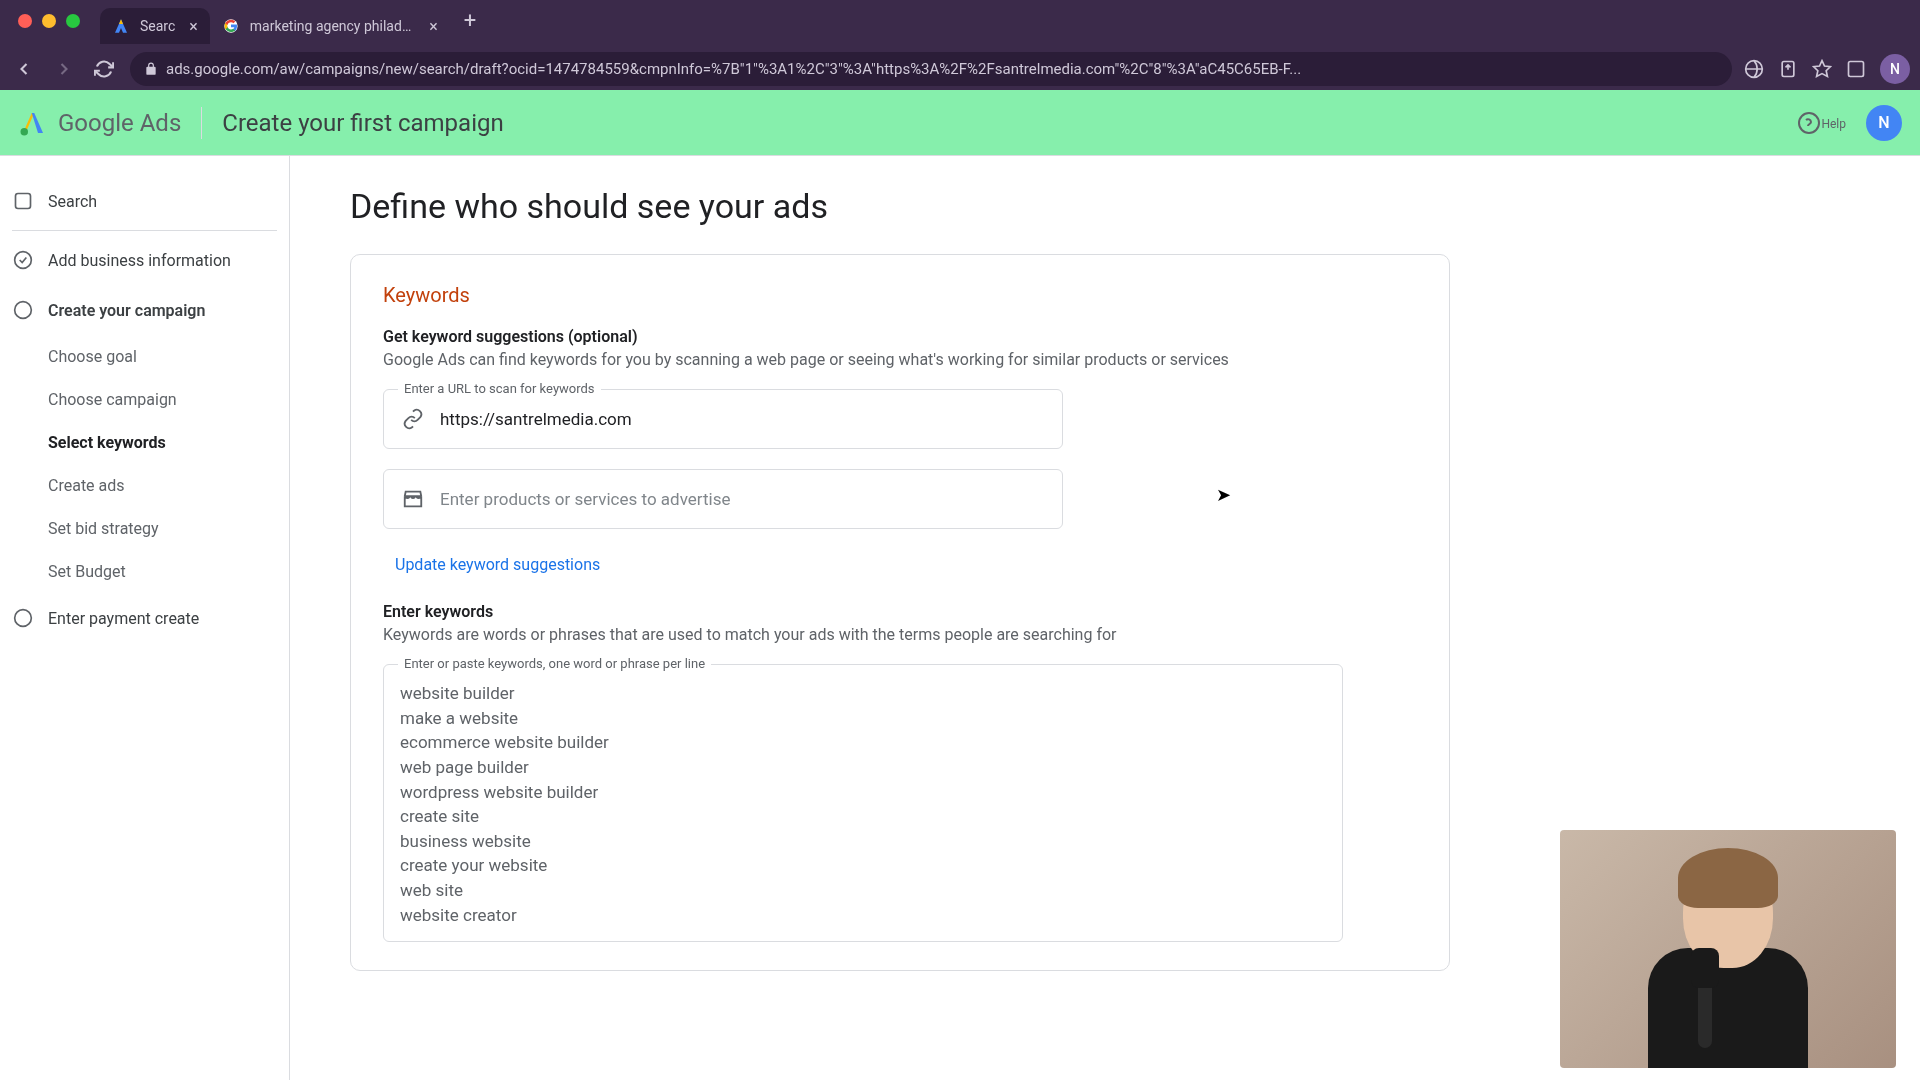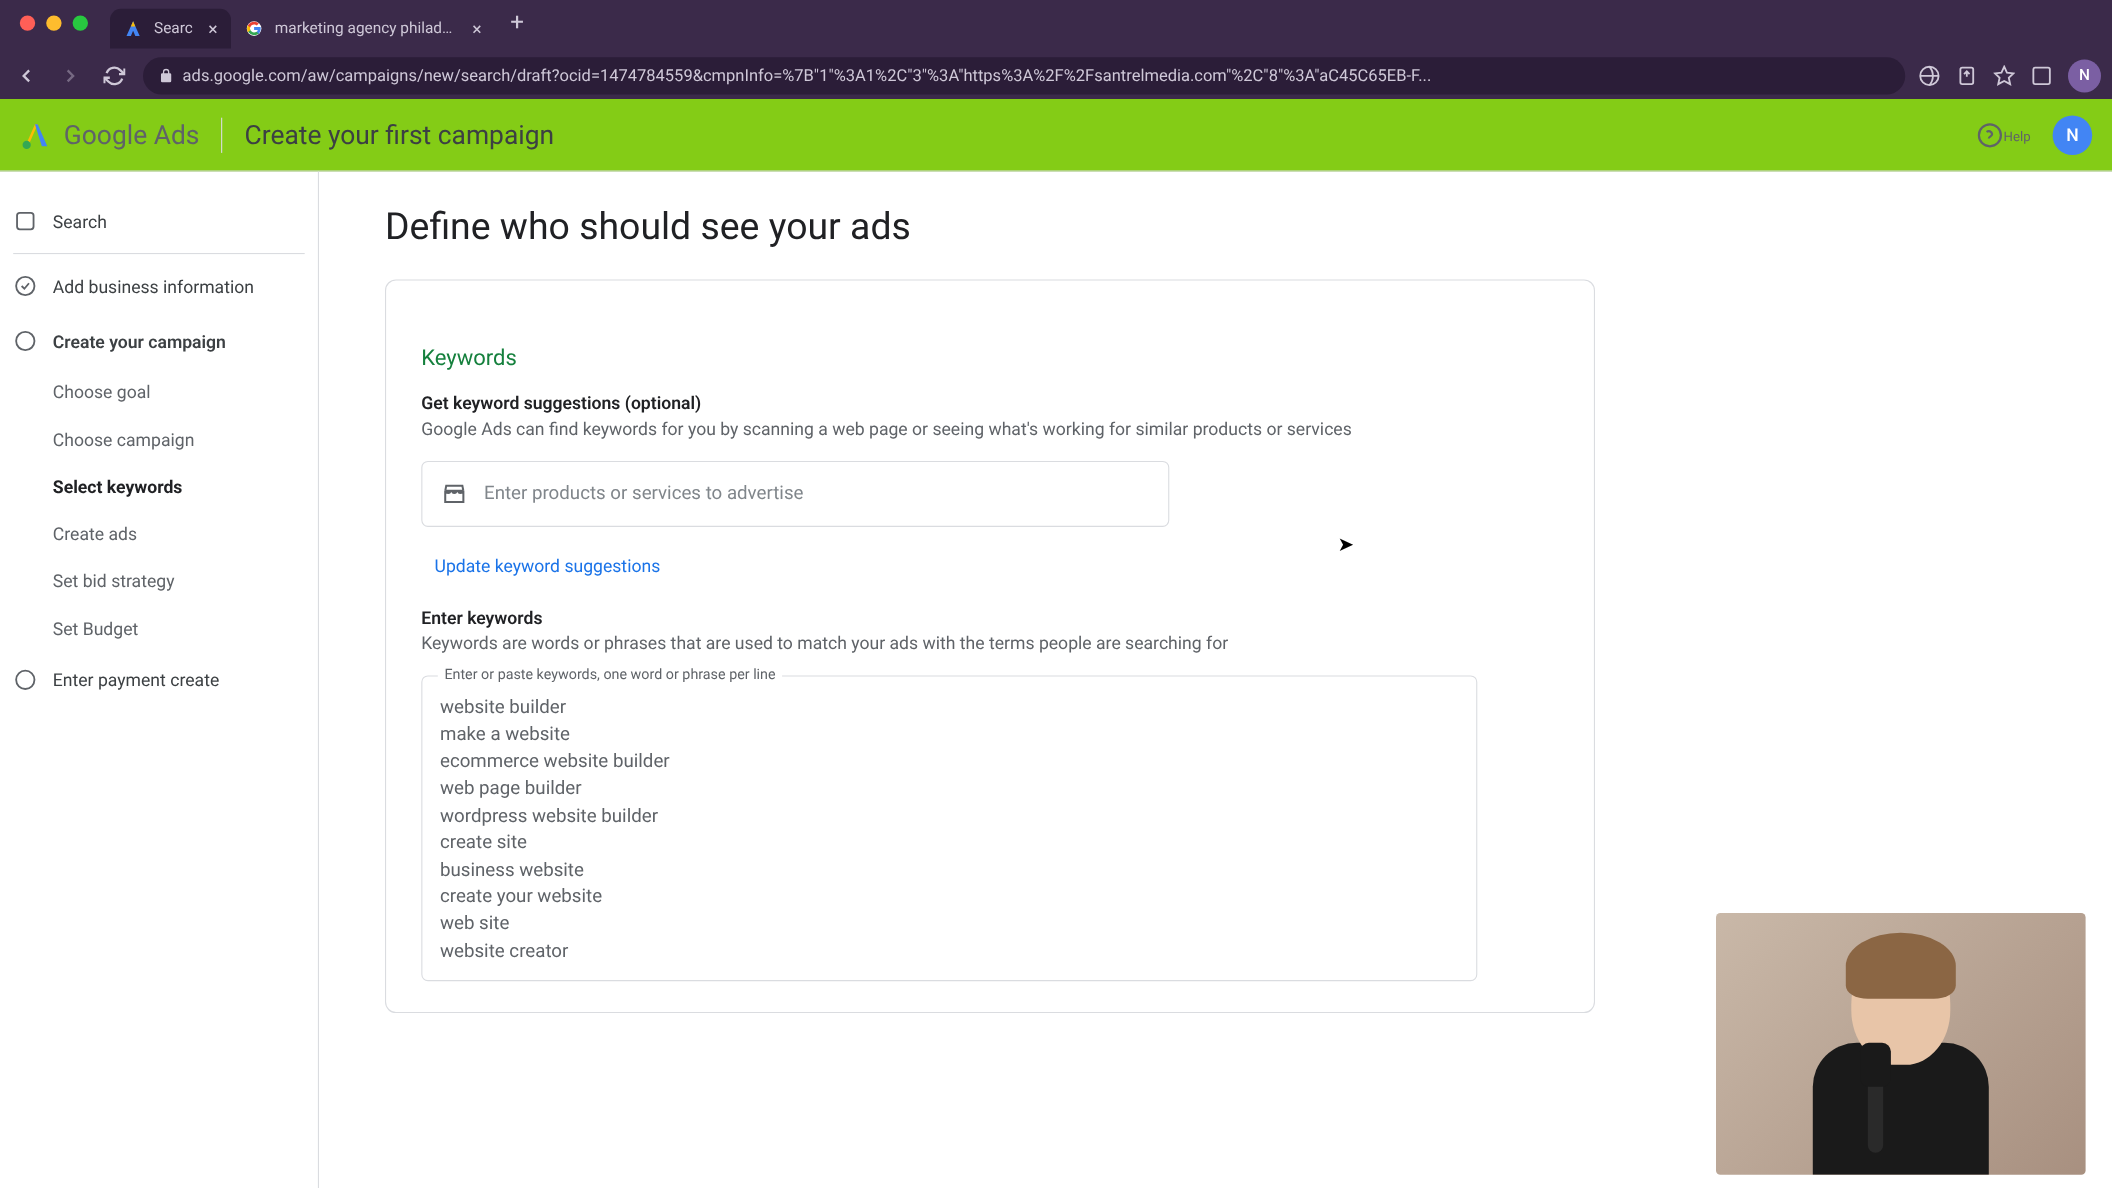--- a/index.html
+++ b/index.html
@@ -23,21 +23,21 @@
     
     .addr-row { display: flex; align-items: center; height: 42px; padding: 0 10px; gap: 12px; }
     .nav-btn { width: 28px; height: 28px; display: flex; align-items: center; justify-content: center; color: #cfc8d8; cursor: pointer; }
     .nav-btn.disabled { opacity: 0.4; }
     .addr-bar { flex: 1; background: #2b1d38; height: 34px; border-radius: 20px; display: flex; align-items: center; padding: 16px 14px; color: #cfc8d8; font-size: 15px; overflow: hidden; white-space: nowrap; text-align: right; }
     .addr-lock { margin-right: 8px; }
     .addr-actions { display: flex; gap: 14px; align-items: center; color: #cfc8d8; }
     .profile-chip { width: 30px; height: 30px; border-radius: 50%; background: #7b5fa3; color: #fff; display: flex; align-items: center; justify-content: center; font-size: 14px; font-weight: 500; }
     
     
-    .app-header { height: 66px; border-bottom: 1px solid #dadce0; display: flex; align-items: center; padding: 0 18px; justify-content: space-between; background: #84cc16; }
+    .app-header { height: 66px; border-bottom: 1px solid #dadce0; display: flex; align-items: center; padding: 0 18px; justify-content: space-between; background: #86efac; }
     .app-header-left { display: flex; align-items: center; gap: 20px; }
     .gads-logo { display: flex; align-items: center; gap: 10px; }
     .gads-logo-text { font-size: 24px; color: #5f6368; font-weight: 400; }
     .header-divider { width: 1px; height: 32px; background: #dadce0; }
     .page-title { font-size: 24px; color: #3c4043; font-weight: 400; }
     .help-btn { display: flex; flex-direction: row; align-items: center; cursor: pointer; color: #5f6368; }
     .help-btn-label { font-size: 12px; margin-top: 2px; }
     .header-right { display: flex; align-items: center; gap: 20px; }
     .header-avatar { width: 36px; height: 36px; border-radius: 50%; background: #4285f4; color: #fff; display: flex; align-items: center; justify-content: center; font-size: 16px; font-weight: 500; }
     
@@ -49,21 +49,21 @@
     .side-item.done .side-icon { color: #1a73e8; }
     .side-item.current { font-weight: 600; }
     .side-divider { height: 1px; background: #dadce0; margin: 4px 12px; }
     .side-sub { padding: 12px 12px 12px 48px; color: #5f6368; font-size: 16px; cursor: pointer; }
     .side-sub.active { font-weight: 700; color: #202124; }
     
     
     .main { flex: 1; padding: 30px 60px; overflow-y: auto; }
     .main-title { font-size: 34px; color: #202124; font-weight: 400; margin-bottom: 28px; }
     .card { border: 1px solid #dadce0; border-radius: 10px; padding: 28px 32px; max-width: 1100px; }
-    .card-section-title { font-size: 20px; color: #15803d; margin-bottom: 20px; margin-top: 30px; }
+    .card-section-title { font-size: 20px; color: #c2410c; margin-bottom: 20px; }
     .subsection-title { font-size: 16px; font-weight: 600; color: #202124; margin-bottom: 4px; }
     .subsection-desc { font-size: 16px; color: #5f6368; margin-bottom: 20px; }
     
     .text-field { position: relative; border: 1px solid #dadce0; border-radius: 6px; height: 60px; display: flex; align-items: center; padding: 0 18px; max-width: 680px; margin-bottom: 20px; }
     .field-icon { margin-right: 16px; color: #5f6368; }
     .field-input { border: none; outline: none; font-size: 17px; color: #202124; flex: 1; background: transparent; }
     .field-input::placeholder { color: #80868b; }
     .float-label { position: absolute; top: -9px; left: 14px; background: #fff; padding: 0 6px; font-size: 13px; color: #5f6368; }
     
     .link-btn { color: #1a73e8; font-size: 16px; cursor: pointer; background: none; border: none; padding: 6px 0 28px 12px; }
@@ -243,20 +243,30 @@
   </div>
 
   <div class="main">
     <h1 class="main-title">Define who should see your ads</h1>
     <div class="card">
       <div class="card-section-title">Keywords</div>
       
       <div class="subsection-title">Get keyword suggestions (optional)</div>
       <div class="subsection-desc">Google Ads can find keywords for you by scanning a web page or seeing what's working for similar products or services</div>
       
+      <div class="text-field">
+        <span class="float-label">Enter a URL to scan for keywords</span>
+        <span class="field-icon">
+          <svg width="22" height="22" viewBox="0 0 24 24" fill="none" stroke="currentColor" stroke-width="2">
+              <path d="M10 13a5 5 0 007 0l3-3a5 5 0 00-7-7l-1 1"></path>
+              <path d="M14 11a5 5 0 00-7 0l-3 3a5 5 0 007 7l1-1"></path>
+            </svg>
+        </span>
+        <input class="field-input" value="https://santrelmedia.com" style="">
+      </div>
       
       <div class="text-field">
         <span class="field-icon">
           <svg width="22" height="22" viewBox="0 0 24 24" fill="none" stroke="currentColor" stroke-width="2">
               <path d="M3 9l1-5h16l1 5M3 9v11h18V9M3 9h18M8 9a2 2 0 11-4 0M14 9a2 2 0 11-4 0M20 9a2 2 0 11-4 0"></path>
             </svg>
         </span>
         <input class="field-input" placeholder="Enter products or services to advertise" style="">
       </div>
       

